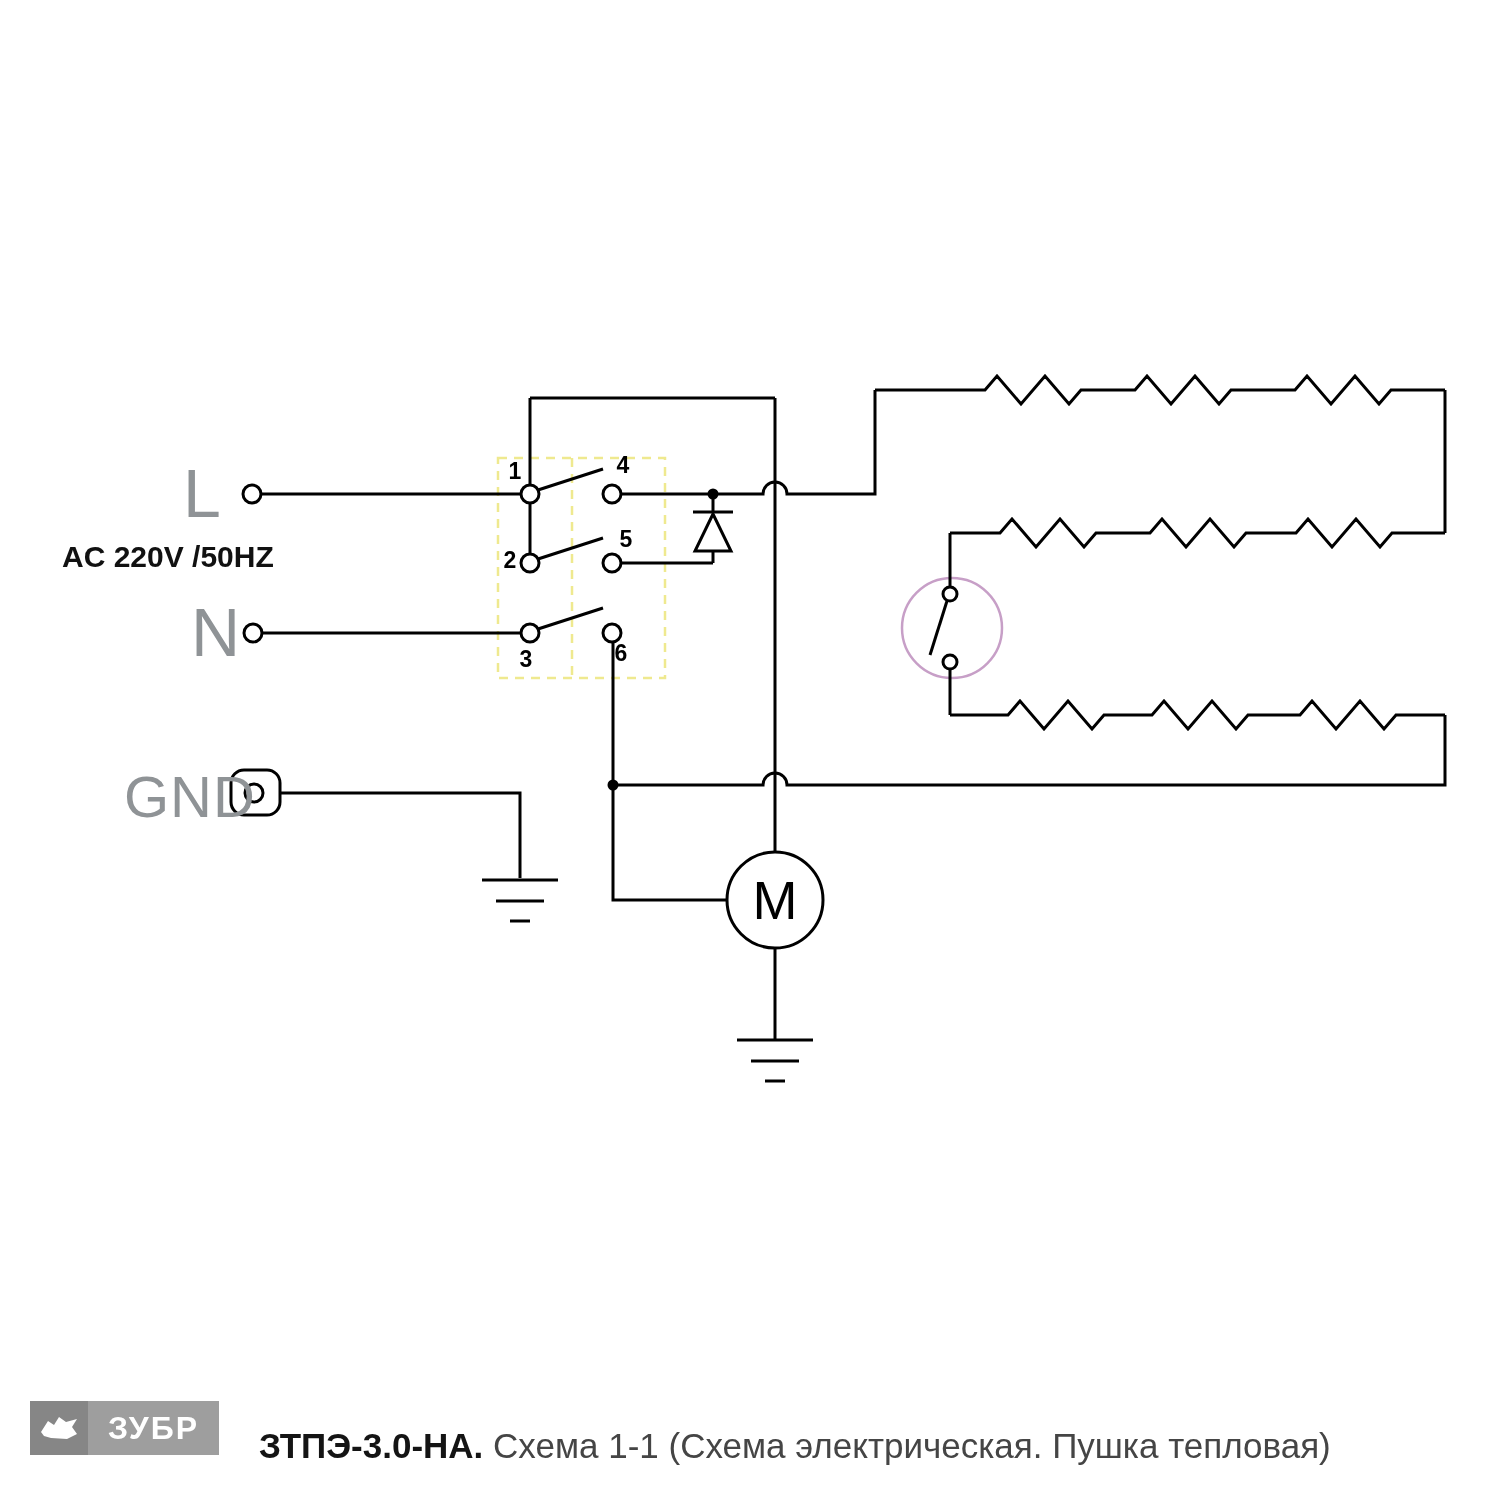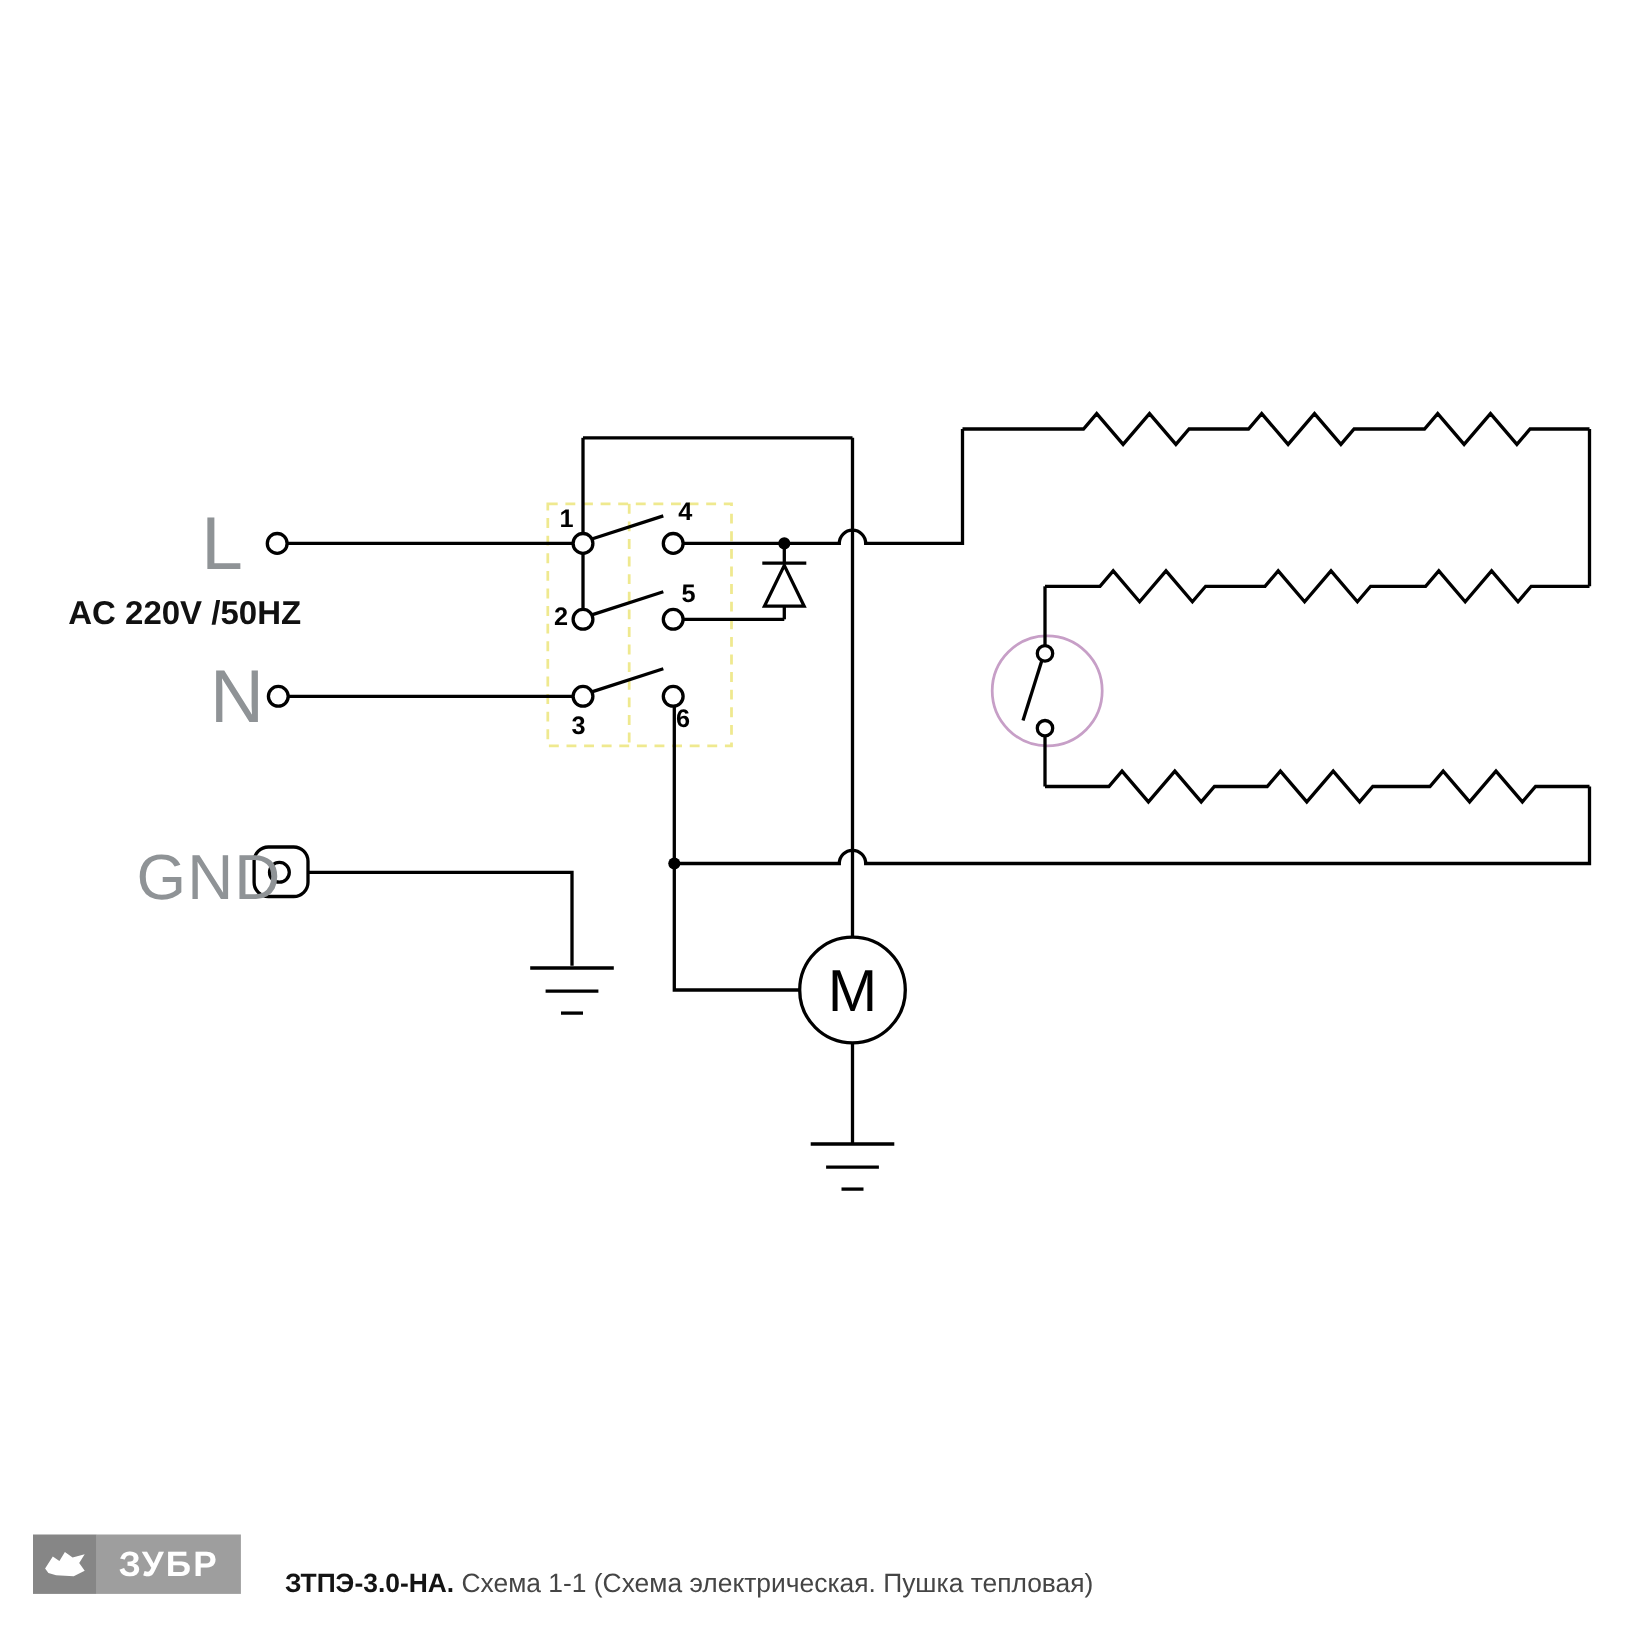--- a/index.html
+++ b/index.html
@@ -3,21 +3,21 @@
 <meta charset="utf-8">
 <style>
   * { margin:0; padding:0; box-sizing:border-box; }
   html,body { width:1500px; height:1500px; background:#ffffff; font-family:"Liberation Sans", sans-serif; }
   .page { position:relative; width:1500px; height:1500px; background:#ffffff; overflow:hidden; }
   .schematic { position:absolute; top:0; left:0; }
   .footer { position:absolute; left:30px; top:1390px; display:flex; align-items:center; }
   .logo { display:flex; height:54px; }
   .logo-emblem { width:58px; height:54px; background:#868686; display:flex; align-items:center; justify-content:center; }
   .logo-text { background:#9e9e9e; color:#ffffff; font-weight:bold; font-size:32px; padding:0 20px; display:flex; align-items:center; letter-spacing:2px; }
-  .caption { margin-left:40px; font-size:24px; color:#454545; white-space:nowrap;margin-top:36px; }
+  .caption { margin-left:40px; font-size:35px; color:#454545; white-space:nowrap;margin-top:36px; }
   .caption .model { font-weight:bold; color:#141414; }
 </style>
 </head>
 <body>
 
 <div class="page">
 
   <svg class="schematic" width="1500" height="1500" viewBox="0 0 1500 1500">
 
     <g fill="none" stroke-width="2.5" stroke-dasharray="9 7">

